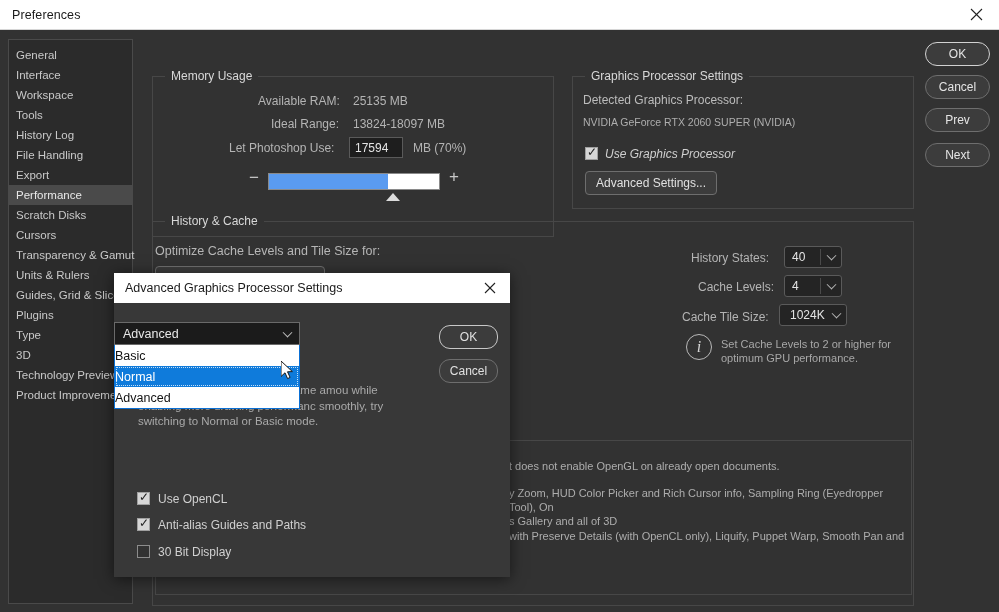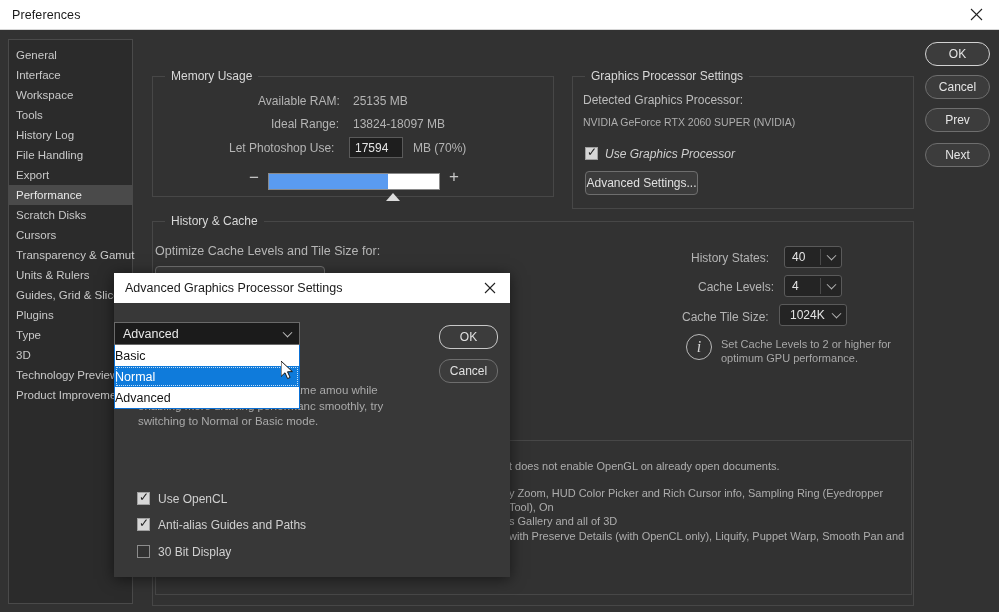--- a/index.html
+++ b/index.html
@@ -72,21 +72,21 @@
   .group-title {
     position: absolute;
     top: -8px; left: 12px;
     background: #323232;
     padding: 0 6px;
     font-size: 12px;
     color: #d8d8d8;
     white-space: nowrap;
   }
 
-  #grp-memory   { left: 152px; top: 46px;  width: 402px; height: 121px; }
+  #grp-memory   { left: 152px; top: 46px;  width: 402px; height: 161px; }
   #grp-gpu      { left: 572px; top: 46px;  width: 342px; height: 133px; }
   #grp-history  { left: 152px; top: 191px; width: 762px; height: 385px; }
 
   .lbl {
     position: absolute;
     font-size: 12px;
     color: #b4b4b4;
     white-space: nowrap;
   }
   .val {
@@ -433,21 +433,21 @@
     <span class="group-title">Graphics Processor Settings</span>
 
     <span class="lbl" style="left:10px; top:16px; font-size:12px; color:#bcbcbc;">Detected Graphics Processor:</span>
     <span class="lbl" style="left:10px; top:39px; font-size:10.5px; color:#aeaeae;">NVIDIA GeForce RTX 2060 SUPER (NVIDIA)</span>
 
     <div class="cb" style="left:12px; top:70px;">
         <span class="tick">✓</span>
       </div>
     <span class="cb-label" style="left:32px; top:70px;font-style:italic;">Use Graphics Processor</span>
 
-    <div class="psbtn" style="left:12px; top:94px; width:113px; height:24px;">
+    <div class="psbtn" style="left:12px; top:94px; width:132px; height:24px;">
       <span>Advanced Settings...</span>
     </div>
   </div>
 
   <div class="group" id="grp-history">
     <span class="group-title">History &amp; Cache</span>
 
     <span class="lbl" style="left:2px; top:22px; font-size:12.5px; color:#b6b6b6;">Optimize Cache Levels and Tile Size for:</span>
 
     <div class="psbtn" style="left:2px; top:44px; width:170px; height:22px;"></div>

